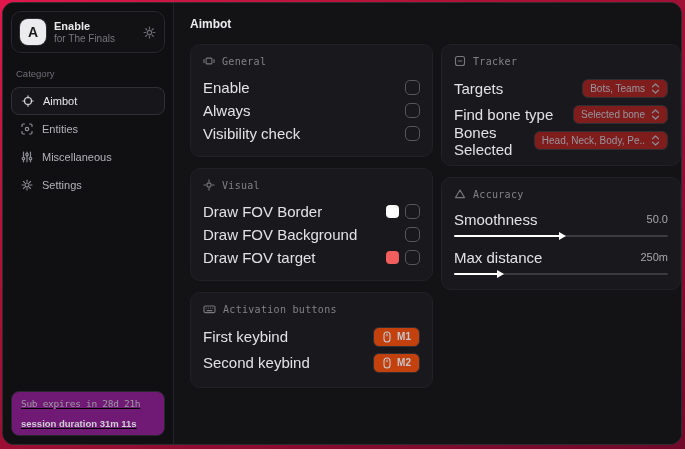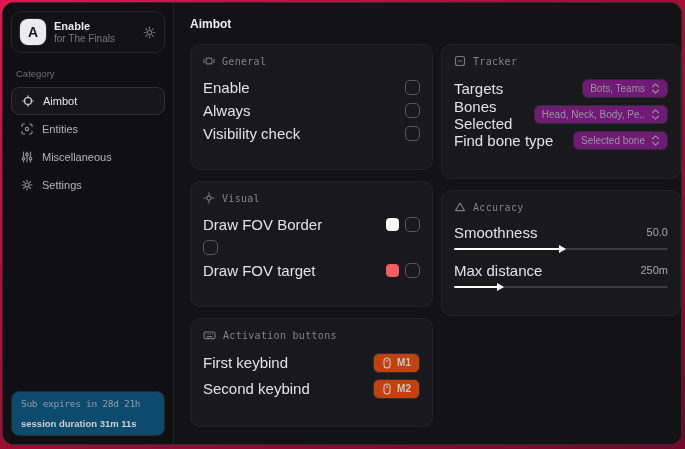--- a/index.html
+++ b/index.html
@@ -37,51 +37,51 @@
     height:28px; display:flex; align-items:center; gap:9px; padding:0 10px;
     border-radius:8px; color:#b3b3ba; font-size:11px; cursor:pointer;
   }
   .nav-item .nav-ic { display:flex; color:#8d8d95; }
   .nav-item.selected {
     border:1px solid #2f2f36; background:#17171b; color:#e7e7eb;
   }
   .nav-item.selected .nav-ic { color:#d2d2d8; }
   .side-spacer { flex:1; }
   .sub-box {
-    border:1px solid #27272c; border-radius:8px; padding:6px 9px; background:#0c4a6e;
+    border:1px solid #27272c; border-radius:8px; padding:6px 9px; background:#701a75;text-decoration:underline;
   }
   .sub-line1 { font-family:"DejaVu Sans Mono", monospace; font-size:9.5px; color:#9b9ba2; letter-spacing:-0.3px; white-space:nowrap; }
   .sub-line2 { font-size:9.5px; font-weight:bold; color:#cfcfd5; margin-top:9px; white-space:nowrap; }
   
   .main { flex:1; padding:14px 13px 12px 16px; background:#131316; overflow:hidden; }
   .page-title { font-size:12px; font-weight:bold; color:#ededf0; margin-bottom:13px; }
   .columns { display:grid; grid-template-columns:243px 240px; gap:8px; align-items:start; }
   .col { display:flex; flex-direction:column; gap:11px; }
   .card {
     background:#19191d; border:1px solid #212126; border-radius:10px;
-    padding:10px 12px 25px 12px;
+    padding:10px 12px 12px 12px;
   }
   .card-head {
     display:flex; align-items:center; gap:7px; margin-bottom:9px;
     font-family:"DejaVu Sans Mono", monospace; font-size:10px; color:#818189; letter-spacing:0.3px;
   }
   .card-head .hd-ic { display:flex; color:#77777f; }
   .row {
     display:flex; align-items:center; justify-content:space-between; height:22px;
   }
   .row + .row { margin-top:1px; }
   .row-label { font-size:15px; color:#e2e2e6; font-weight:500; }
   .row-right { display:flex; align-items:center; gap:6px; }
   .checkbox {
     width:15px; height:15px; border:1.5px solid #56565e; border-radius:5px;
     background:transparent; cursor:pointer;
   }
   .swatch { width:13px; height:13px; border-radius:4px; cursor:pointer; }
   .pill {
-    background:#701a75; border:1px solid #2d2d34; border-radius:6px;
+    background:#7f1d1d; border:1px solid #2d2d34; border-radius:6px;
     padding:3px 7px; display:flex; align-items:center; gap:6px; cursor:pointer;
     font-size:10px; color:#96969e; white-space:nowrap;
   }
   .pill .pill-ic { display:flex; color:#8b8b93; }
   .key-pill {
     background:#c2410c; border:1px solid #2d2d34; border-radius:6px;
     padding:3px 8px; display:flex; align-items:center; gap:5px; cursor:pointer;
     font-size:10px; font-weight:bold; color:#c6c6cc;
   }
   .trk-row { height:25px; }
@@ -214,20 +214,21 @@
             <span>Visual</span>
           </div>
           <div class="row">
             <span class="row-label">Draw FOV Border</span>
             <span class="row-right">
               <span class="swatch" style="background-color: rgb(255, 255, 255);"></span>
               <span class="checkbox"></span>
             </span>
           </div>
           <div class="row">
+            <span class="row-label">Draw FOV Background</span>
             <span class="checkbox"></span>
           </div>
           <div class="row">
             <span class="row-label">Draw FOV target</span>
             <span class="row-right">
               <span class="swatch" style="background-color: rgb(242, 93, 93);"></span>
               <span class="checkbox"></span>
             </span>
           </div>
         </div>
@@ -286,34 +287,34 @@
             <span class="pill">
               <span>Bots, Teams</span>
               <span class="pill-ic">
                 <svg width="9" height="11" viewBox="0 0 9 11" fill="none" stroke="currentColor" stroke-width="1.2" stroke-linecap="round" stroke-linejoin="round">
                   <path d="M1.5 3.8L4.5 1l3 2.8M1.5 7.2L4.5 10l3-2.8"></path>
                 </svg>
               </span>
             </span>
           </div>
           <div class="row trk-row">
+            <span class="row-label">Find bone type</span>
+            <span class="pill">
+              <span>Selected bone</span>
+              <span class="pill-ic">
+                <svg width="9" height="11" viewBox="0 0 9 11" fill="none" stroke="currentColor" stroke-width="1.2" stroke-linecap="round" stroke-linejoin="round">
+                  <path d="M1.5 3.8L4.5 1l3 2.8M1.5 7.2L4.5 10l3-2.8"></path>
+                </svg>
+              </span>
+            </span>
+          </div>
+          <div class="row trk-row">
             <span class="row-label">Bones Selected</span>
             <span class="pill">
               <span>Head, Neck, Body, Pe..</span>
-              <span class="pill-ic">
-                <svg width="9" height="11" viewBox="0 0 9 11" fill="none" stroke="currentColor" stroke-width="1.2" stroke-linecap="round" stroke-linejoin="round">
-                  <path d="M1.5 3.8L4.5 1l3 2.8M1.5 7.2L4.5 10l3-2.8"></path>
-                </svg>
-              </span>
-            </span>
-          </div>
-          <div class="row trk-row">
-            <span class="row-label">Find bone type</span>
-            <span class="pill">
-              <span>Selected bone</span>
               <span class="pill-ic">
                 <svg width="9" height="11" viewBox="0 0 9 11" fill="none" stroke="currentColor" stroke-width="1.2" stroke-linecap="round" stroke-linejoin="round">
                   <path d="M1.5 3.8L4.5 1l3 2.8M1.5 7.2L4.5 10l3-2.8"></path>
                 </svg>
               </span>
             </span>
           </div>
         </div>
 
         <div class="card">

